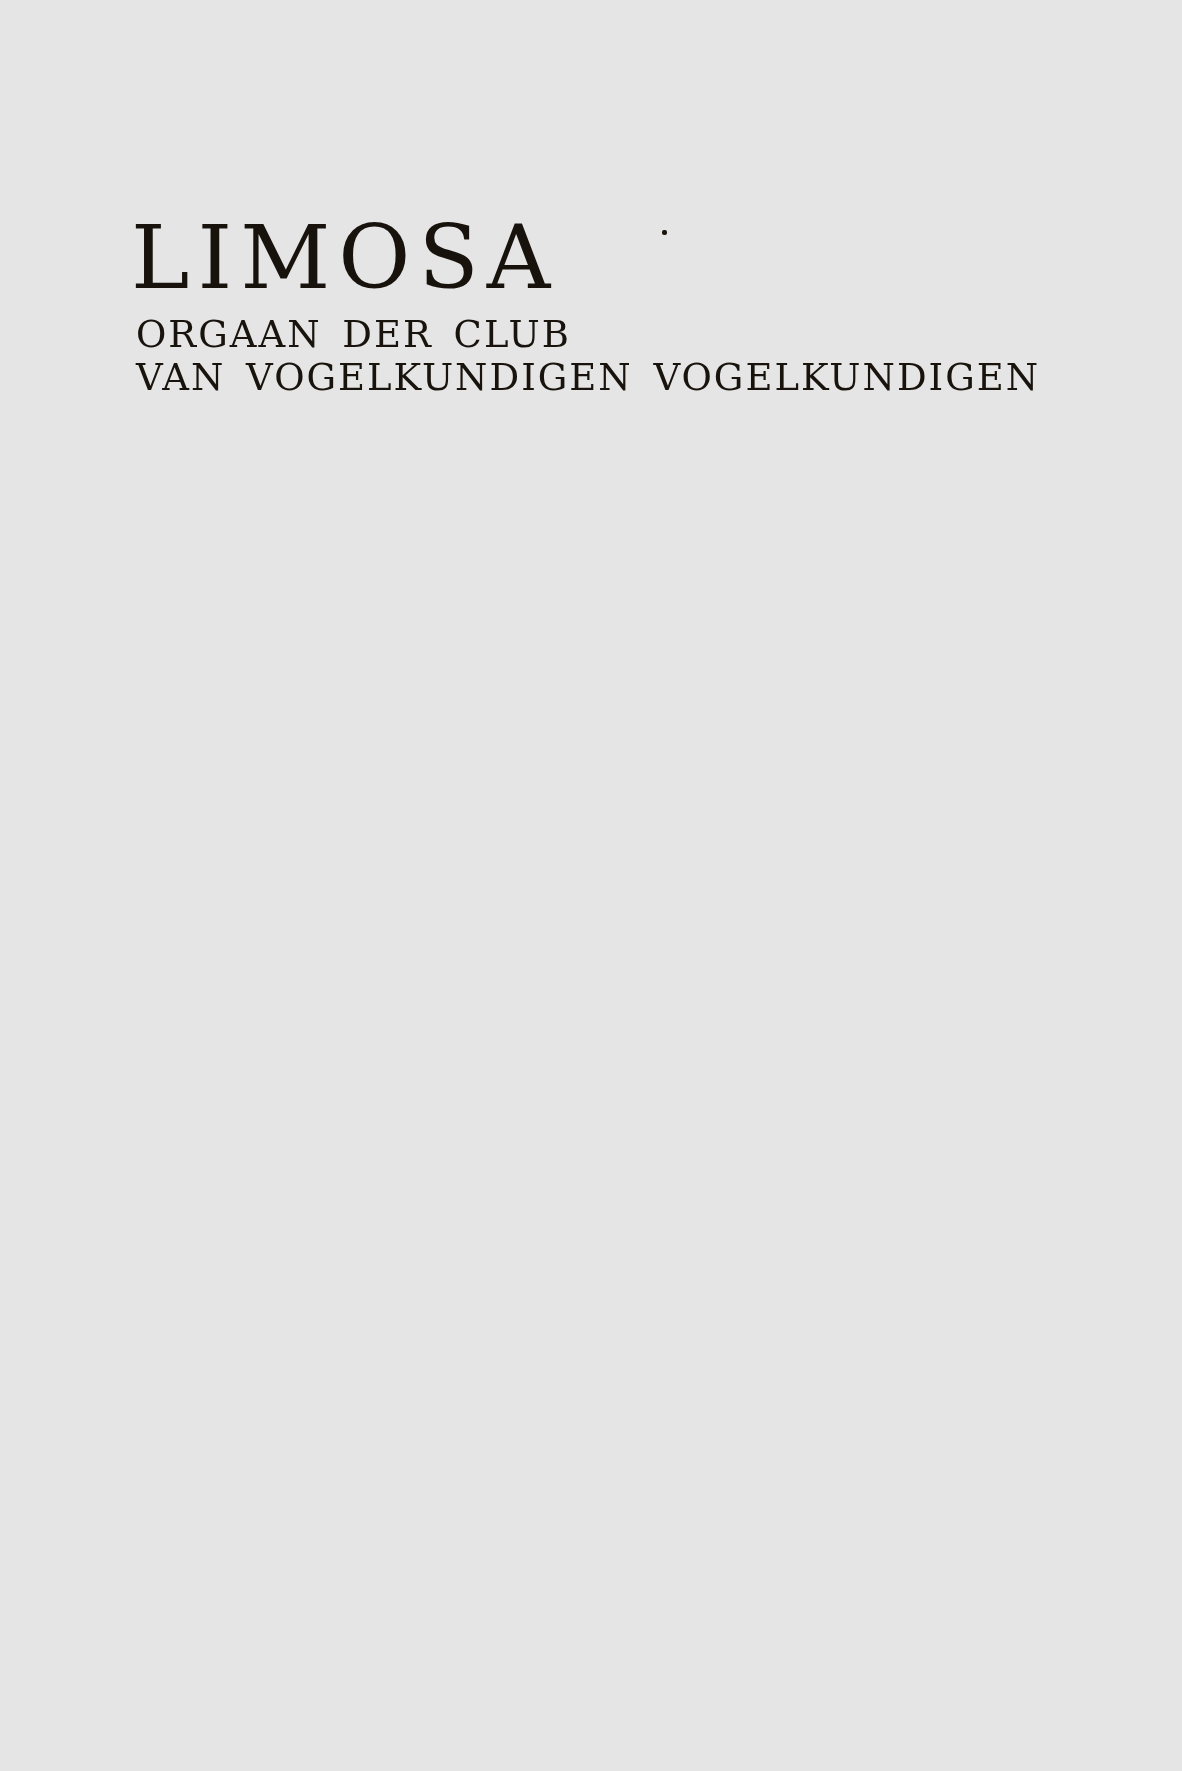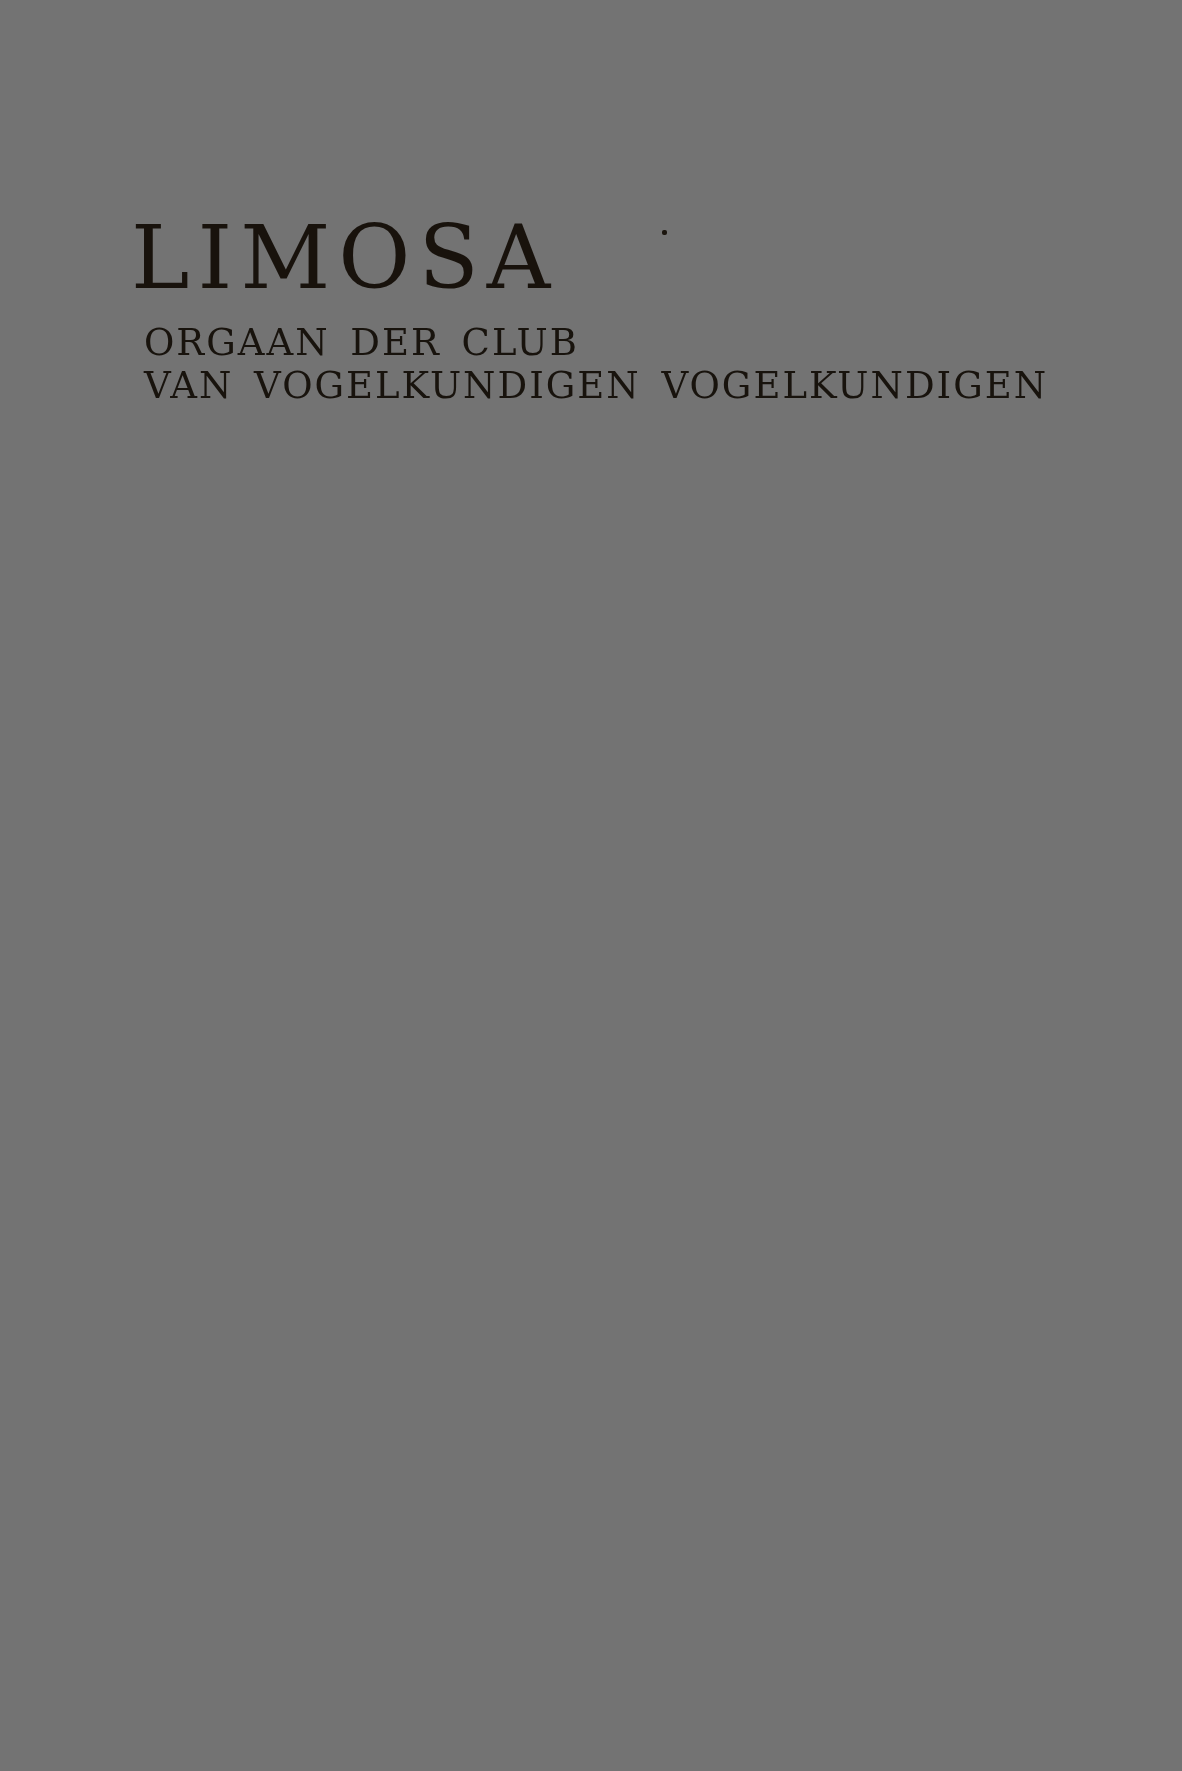--- a/index.html
+++ b/index.html
@@ -10,21 +10,21 @@
     width: 1182px;
     height: 1771px;
     background: #ffffff;
     overflow: hidden;
     position: relative;
     font-family: "DejaVu Serif", serif;
   }
   .page {
     position: absolute;
     inset: 0;
-    background: #737373;
+    background: #e5e5e5;
   }
   .journal-title {
     position: absolute;
     left: 131px;
     top: 214px;
     margin: 0;
     font-family: "DejaVu Serif", serif;
     font-size: 88px;
     font-weight: 500;
     line-height: 1;
@@ -38,21 +38,21 @@
     top: 230px;
     width: 5px;
     height: 5px;
     background: #1b150e;
     border-radius: 2px;
   }
   .journal-subtitle {
     position: absolute;
     left: 136px;
     top: 313px;
-    margin: 8px;
+    margin: 0;
     font-family: "DejaVu Serif", serif;
     font-size: 37px;
     font-weight: 500;
     line-height: 43px;
     letter-spacing: 2px;
     word-spacing: 7px;
     color: #18130d;
     white-space: nowrap;
   }
 </style>

